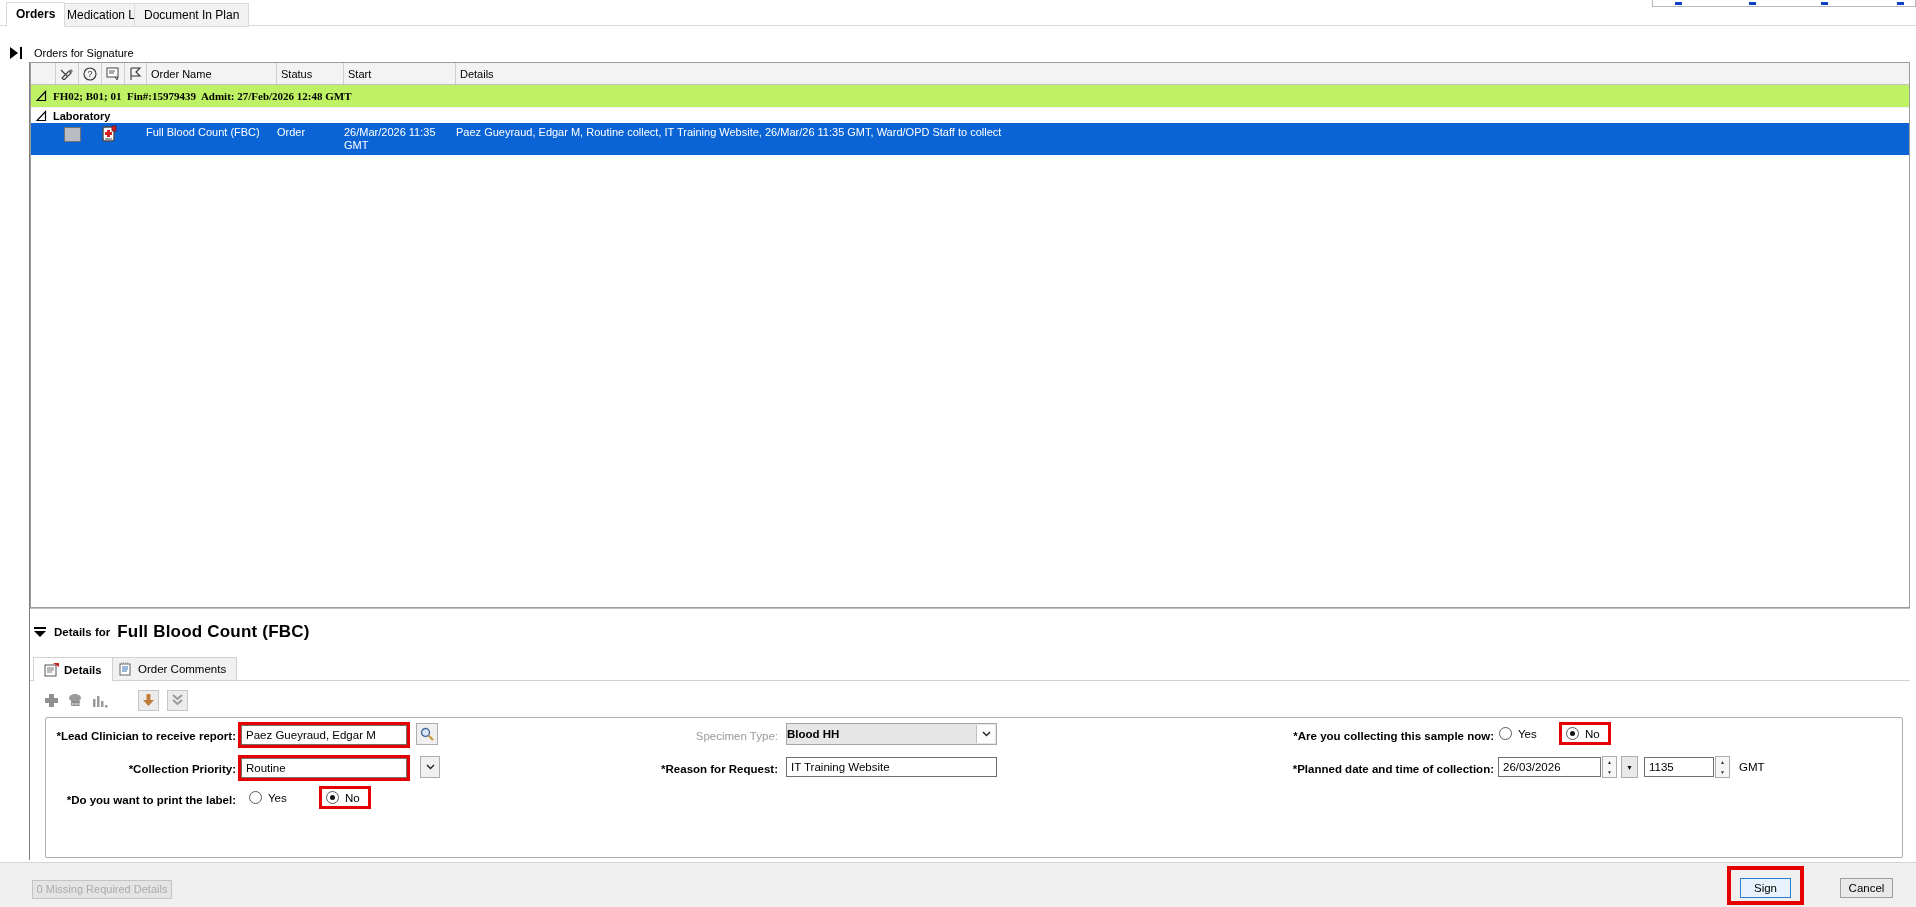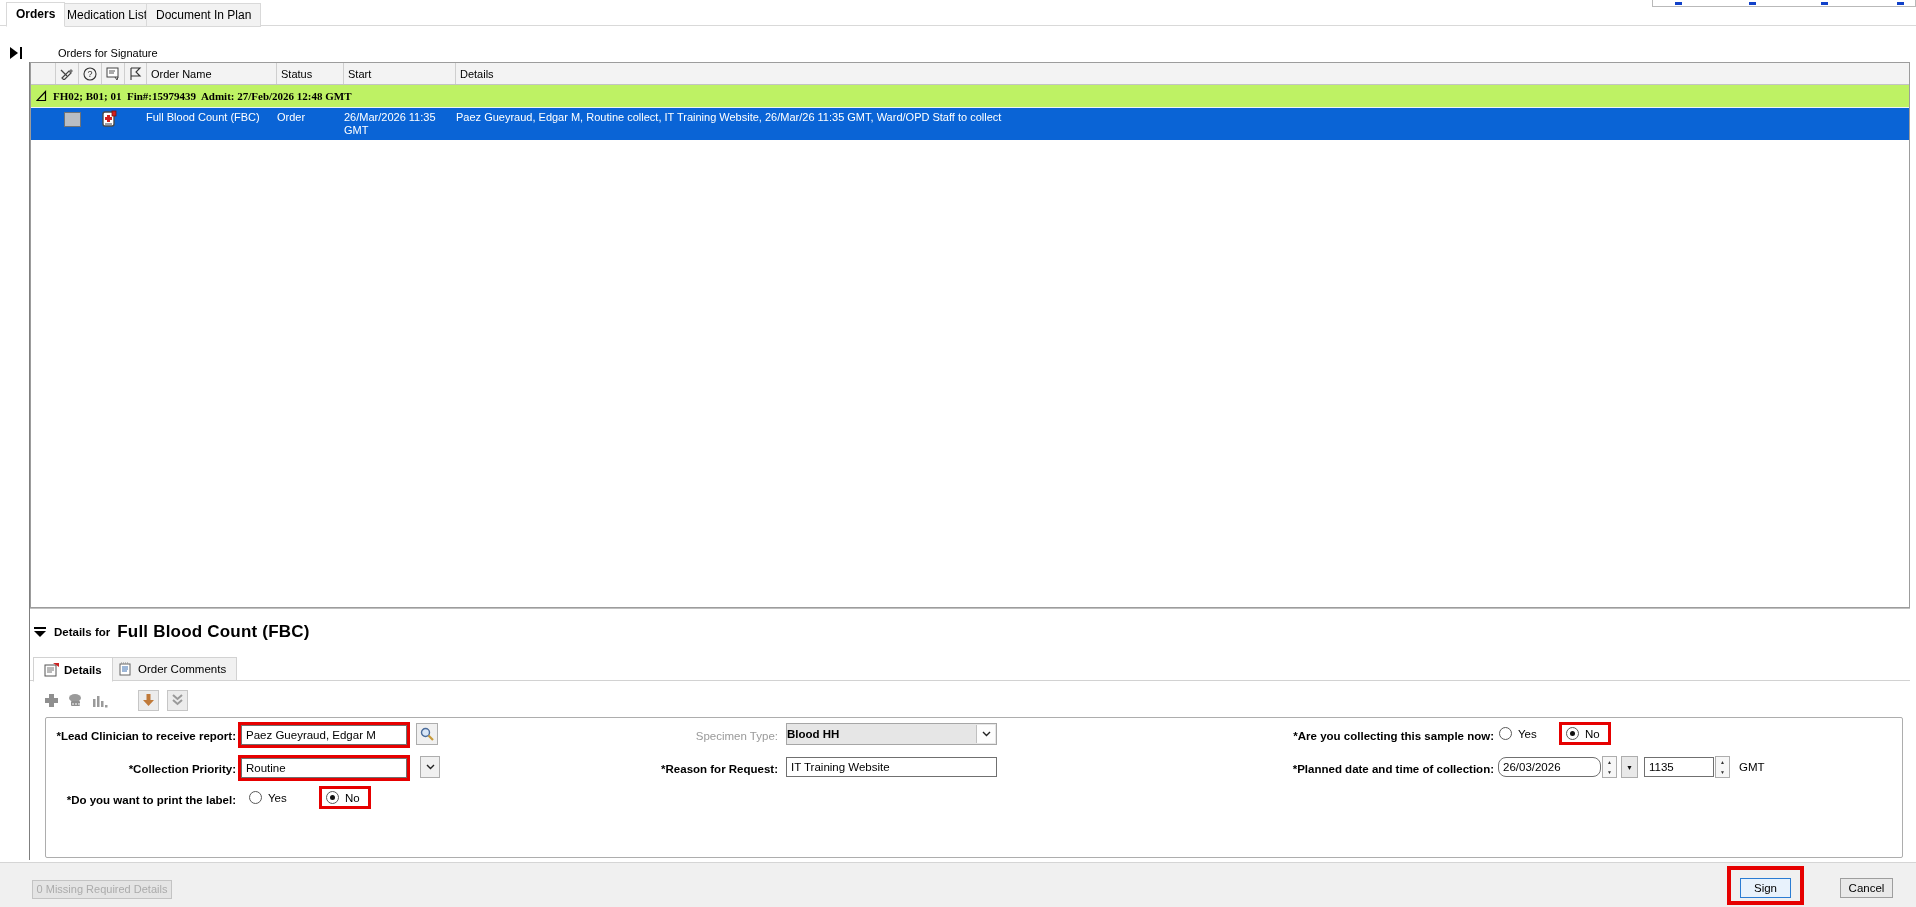--- a/index.html
+++ b/index.html
@@ -4,29 +4,29 @@
 <style>
   * { margin:0; padding:0; box-sizing:border-box; }
   html,body { width:1916px; height:907px; background:#fff; font-family:"Liberation Sans", sans-serif; overflow:hidden; }
   .screen { position:relative; width:1916px; height:907px; background:#fff; }
 
   
   .tabstrip { position:absolute; left:0; top:0; right:0; height:26px; border-bottom:1px solid #d9d9d9; background:#fff; }
   .tab { position:absolute; top:3px; height:24px; padding:0 9px; line-height:22px; font-size:12px;
          background:#f2f2f2; border:1px solid #d9d9d9; color:#000; cursor:default; }
   .tab.active { background:#fff; border-bottom:1px solid #fff; font-weight:bold; top:2px; height:25px; z-index:2; }
-  .tab.t0 { left:6px; } .tab.t1 { left:57px; } .tab.t2 { left:146px;text-align:center; }
+  .tab.t0 { left:6px; } .tab.t1 { left:57px; } .tab.t2 { left:134px;text-align:center; }
 
   .clipped-toolbar { position:absolute; left:1652px; top:0; width:264px; height:7px; background:#fff;
                      border:1px solid #b9b9b9; border-top:none; overflow:hidden; }
   .clipped-toolbar i { position:absolute; top:2px; width:7px; height:3px; background:#1141c9; }
 
   
   .ofs-row { position:absolute; left:10px; top:45px; height:16px; display:flex; align-items:center; gap:11px; }
-  .ofs-title { font-size:11px; color:#000;margin-left:24px; }
+  .ofs-title { font-size:11px; color:#000; }
 
   .left-edge { position:absolute; left:29px; top:62px; width:1px; height:798px; background:#7f7f7f; }
 
   
   .orders-table { position:absolute; left:30px; top:62px; width:1880px; height:546px;
                   border:1px solid #9c9c9c; background:#fff; font-size:11px; }
   .thead { display:flex; height:22px; background:#f3f3f3; border-bottom:1px solid #c3c3c3; }
   .th { border-right:1px solid #cfcfcf; display:flex; align-items:center; padding-left:4px; color:#000; }
   .th.icon-col { justify-content:center; padding-left:0; }
   .c-blank { width:25px; } .c-i1,.c-i2,.c-i3 { width:23px; } .c-i4 { width:22px; }
@@ -173,20 +173,28 @@
 
     <div class="group-row">
       <span class="expander">
         <svg width="11" height="12" viewBox="0 0 11 12">
             <polygon points="9.5,1.5 9.5,10.5 1,10.5" fill="none" stroke="#000" stroke-width="1.2"></polygon>
           </svg>
       </span>
       <span>FH02; B01; 01  Fin#:15979439  Admit: 27/Feb/2026 12:48 GMT</span>
     </div>
 
+    <div class="lab-row">
+      <span class="expander">
+        <svg width="11" height="12" viewBox="0 0 11 12">
+            <polygon points="9.5,1.5 9.5,10.5 1,10.5" fill="none" stroke="#000" stroke-width="1.2"></polygon>
+          </svg>
+      </span>
+      <span>Laboratory</span>
+    </div>
 
     <div class="order-row">
       <div class="o-check"></div>
       <div class="o-icon">
         <svg width="18" height="18" viewBox="0 0 18 18">
           <rect x="3" y="2" width="11" height="14" rx="2" fill="#fff" stroke="#4a4a4a" stroke-width="1.4"></rect>
           <rect x="7" y="5" width="3" height="7" fill="#d21f1f"></rect>
             <rect x="5" y="7" width="7" height="3" fill="#d21f1f"></rect>
           <rect x="12" y="1" width="4" height="5" fill="#d21f1f" stroke="#7c0f0f" stroke-width="0.8"></rect>
           <rect x="5" y="13" width="7" height="2" fill="#9aa0a8"></rect>
@@ -324,21 +332,21 @@
       <span class="sq-btn" style="position:absolute; left:374px; top:-2px; width:20px;">
         <svg width="9" height="6" viewBox="0 0 9 6">
             <polyline points="1,1 4.5,4.5 8,1" fill="none" stroke="#222" stroke-width="1.4"></polyline>
           </svg>
       </span>
 
       <span class="lab-m flabel">*Reason for Request:</span>
       <input class="txt" style="position: absolute; left: 740px; top: -1px; width: 211px;" value="IT Training Website">
 
       <span class="lab-r">*Planned date and time of collection:</span>
-      <input class="txt" style="position: absolute; left: 1452px; top: -1px; width: 103px; border-radius: 8px;" value="26/03/2026">
+      <input class="txt" style="position: absolute; left: 1452px; top: -1px; width: 103px;" value="26/03/2026">
       <span class="spin" style="position:absolute; left:1556px; top:-2px;">
           <span>▲</span>
           <span>▼</span>
         </span>
       <span class="drop-btn" style="position:absolute; left:1575px; top:-2px;">▼</span>
       <input class="txt" style="position: absolute; left: 1598px; top: -1px; width: 70px;" value="1135">
       <span class="spin" style="position:absolute; left:1669px; top:-2px;">
           <span>▲</span>
           <span>▼</span>
         </span>

